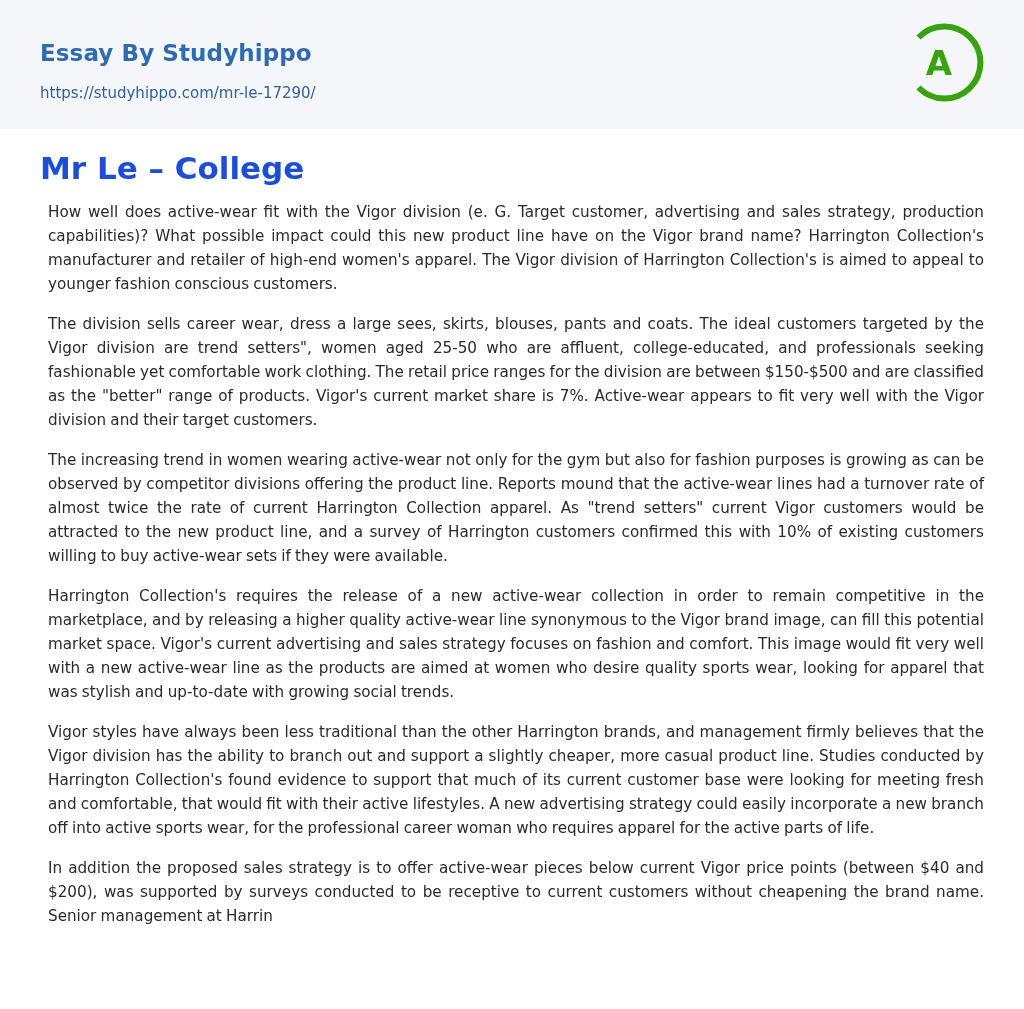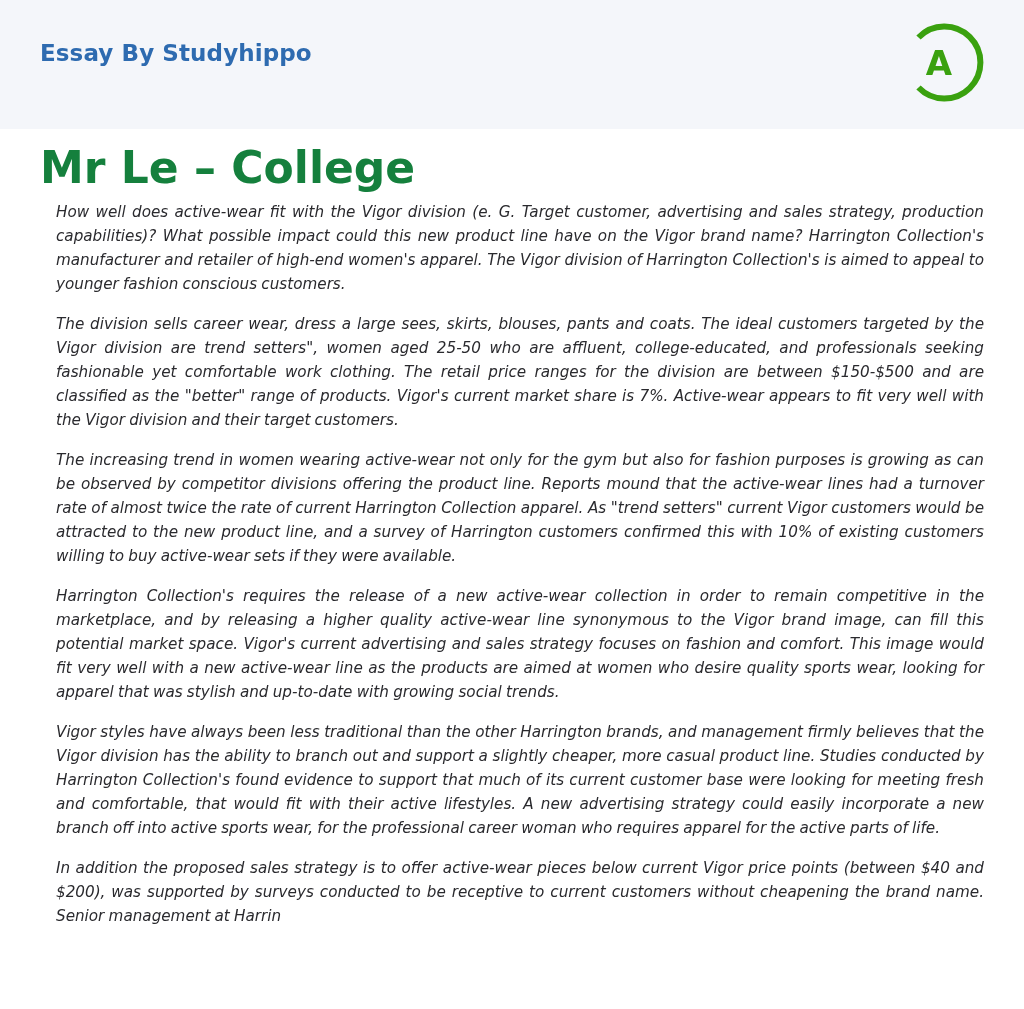--- a/index.html
+++ b/index.html
@@ -50,47 +50,47 @@
     }
     .main {
       padding: 0 40px;
     }
     .page-title {
       margin: 0;
       padding-top: 146px;
       position: absolute;
       top: 0;
       left: 40px;
-      font-size: 44px;
+      font-size: 31px;
       font-weight: bold;
-      color: #15803d;
+      color: #1d4ed8;
       line-height: 44px;
       white-space: nowrap;
     }
     .content {
       position: absolute;
       top: 200px;
       left: 40px;
       width: 944px;
     }
     .content p {
-      margin: 0 0 16px 16px;
+      margin: 0 0 16px 8px;
       font-size: 15.2px;
       line-height: 24px;
       text-align: justify;
       color: #2a2a2e;
       word-spacing: -0.6px;
-      font-style: italic;
     }
   </style>
 </head>
 <body>
 
 <div class="header">
   <h2 class="brand-title">Essay By Studyhippo</h2>
+  <a class="brand-url">https://studyhippo.com/mr-le-17290/</a>
   <div class="logo">
     <svg width="74" height="86" viewBox="0 0 74 86">
       <path d="M 6.5 18.5 A 36 36 0 1 1 6.5 68.5" fill="none" stroke="#3aa10f" stroke-width="6" stroke-linecap="butt"></path>
       <text x="27" y="56" text-anchor="middle" font-family="DejaVu Sans, sans-serif" font-size="34" font-weight="bold" fill="#3aa10f">A</text>
     </svg>
   </div>
 </div>
 
 <div class="main">
   <h1 class="page-title">Mr Le – College</h1>

